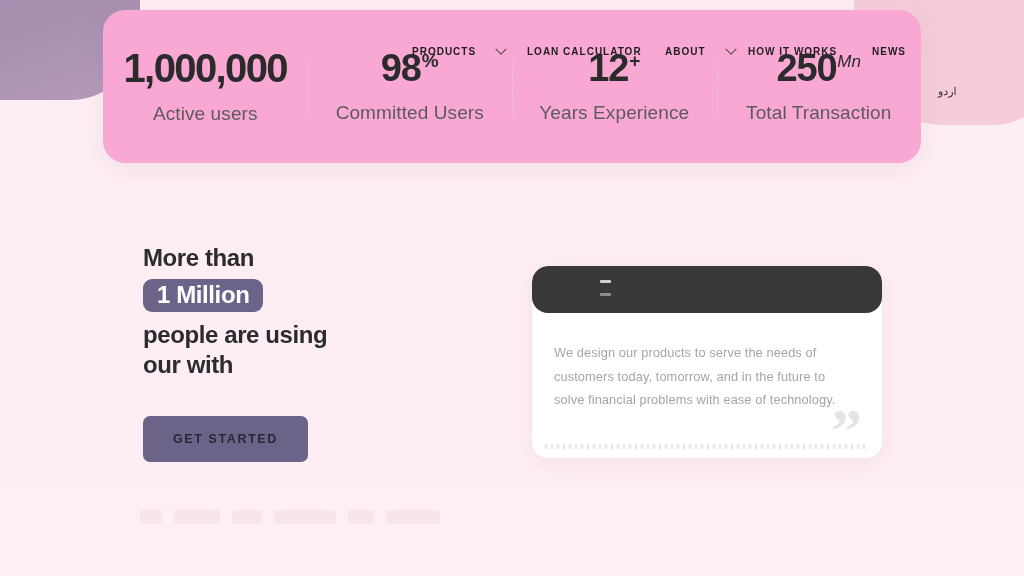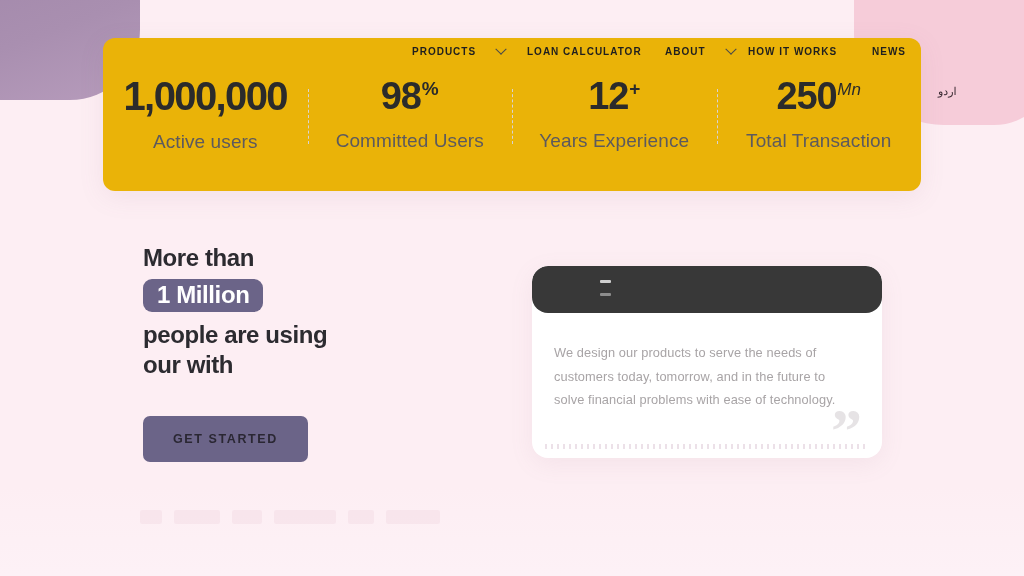--- a/index.html
+++ b/index.html
@@ -44,27 +44,26 @@
     background: linear-gradient(180deg, rgba(253,238,243,0) 0%, #fdf0f5 60%, #fdf1f6 100%);
   }
 
   
   .stats-card {
     position: absolute;
     left: 103px;
     top: 10px;
     width: 818px;
     height: 153px;
-    background: #eab308;
-    border-radius: 12px;
+    background: #f9a8d4;
+    border-radius: 22px;
     box-shadow: 0 6px 26px rgba(150,110,140,0.10);
     display: flex;
     align-items: center;
     z-index: 2;
-    margin-top: 28px;
   }
   .stat {
     flex: 1 1 0;
     text-align: center;
     position: relative;
     padding: 0 6px;
   }
   .stat + .stat::before {
     content: "";
     position: absolute;

